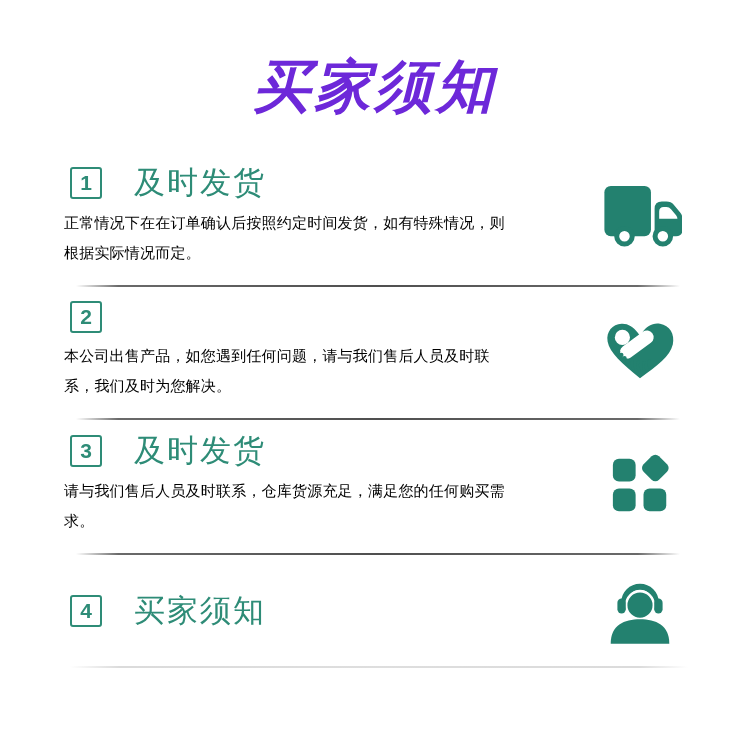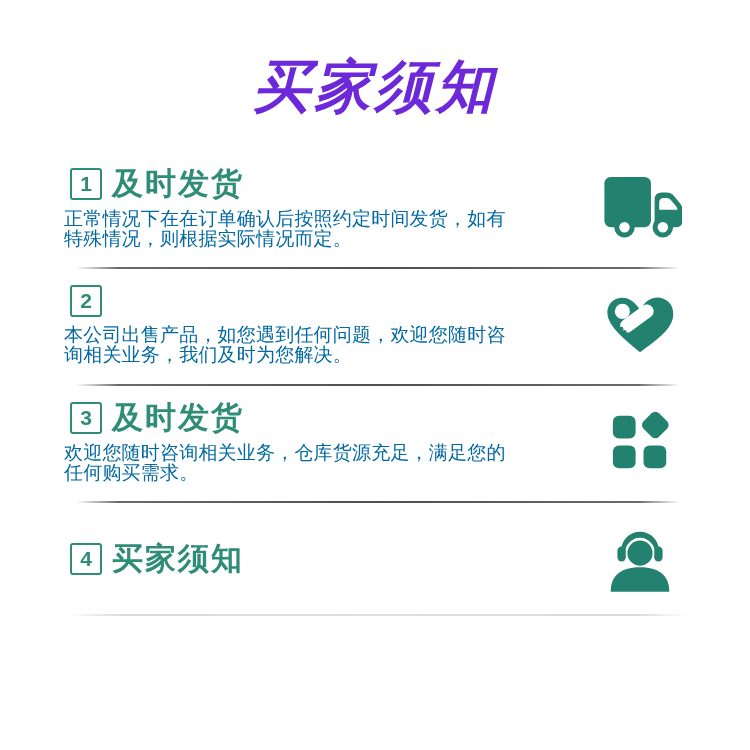--- a/index.html
+++ b/index.html
@@ -39,34 +39,34 @@
     width: 28px; height: 28px;
     border: 2px solid #2e8c77;
     border-radius: 3px;
     color: #2e8c77;
     font-size: 21px;
     font-weight: 600;
     display: flex; align-items: center; justify-content: center;
     flex: 0 0 auto;
   }
   .sec-title {
-    margin-left: 10px;
+    margin-left: 32px;
     font-size: 31px;
-    font-weight: 700;
+    font-weight: 400;
     color: #2e8c77;
     letter-spacing: 2px;
     line-height: 34px;
   }
 
   .sec-body {
     margin-top: 8px;
     width: 452px;
-    font-size: 19px;
-    line-height: 20px;
-    color: #0369a1;
+    font-size: 15px;
+    line-height: 30px;
+    color: #000000;
     letter-spacing: 0.2px;
   }
 
   .sec-icon {
     width: 84px; height: 84px;
     flex: 0 0 auto;
     display: flex; align-items: center; justify-content: center;
   }
   .sec-icon svg { display: block; }
 
@@ -119,21 +119,21 @@
       </div>
     </div>
 
     <div class="divider"></div>
 
     <div class="section">
       <div class="sec-left">
         <div class="sec-header">
           <div class="num-box">2</div>
         </div>
-        <div class="sec-body">本公司出售产品，如您遇到任何问题，欢迎您随时咨询相关业务，我们及时为您解决。</div>
+        <div class="sec-body">本公司出售产品，如您遇到任何问题，请与我们售后人员及时联系，我们及时为您解决。</div>
       </div>
       <div class="sec-icon">
         <svg width="80" height="76" viewBox="0 0 100 92" xmlns="http://www.w3.org/2000/svg">
           <path d="M50 80 C28 62 12 48 9.5 34 C7.5 22 15.5 12.5 27 12 C35 11.6 42 16 47 23 L50 27 L53 23 C58 15 66 10.5 75 12 C87 14 94 25 91 38 C87.5 53 72 64 50 80 Z" fill="#23816f"></path>
           <circle cx="28" cy="29" r="9.5" fill="#ffffff"></circle>
           <rect x="22" y="29.5" width="48" height="17" rx="8.5" fill="#ffffff" transform="rotate(-36 46 38)"></rect>
           <g fill="#23816f">
             <circle cx="22.5" cy="47" r="2.9"></circle>
             <circle cx="26.5" cy="51" r="2.9"></circle>
             <circle cx="30.5" cy="55" r="2.9"></circle>
@@ -150,21 +150,21 @@
     </div>
 
     <div class="divider"></div>
 
     <div class="section">
       <div class="sec-left">
         <div class="sec-header">
           <div class="num-box">3</div>
           <div class="sec-title">及时发货</div>
         </div>
-        <div class="sec-body">欢迎您随时咨询相关业务，仓库货源充足，满足您的任何购买需求。</div>
+        <div class="sec-body">请与我们售后人员及时联系，仓库货源充足，满足您的任何购买需求。</div>
       </div>
       <div class="sec-icon">
         <svg width="70" height="70" viewBox="0 0 80 80" fill="#23816f" xmlns="http://www.w3.org/2000/svg">
           <rect x="9" y="10" width="26" height="26" rx="7"></rect>
           <rect x="45" y="8" width="25" height="25" rx="6" transform="rotate(45 57.5 20.5)"></rect>
           <rect x="9" y="44" width="26" height="26" rx="7"></rect>
           <rect x="44" y="44" width="26" height="26" rx="7"></rect>
         </svg>
       </div>
     </div>

